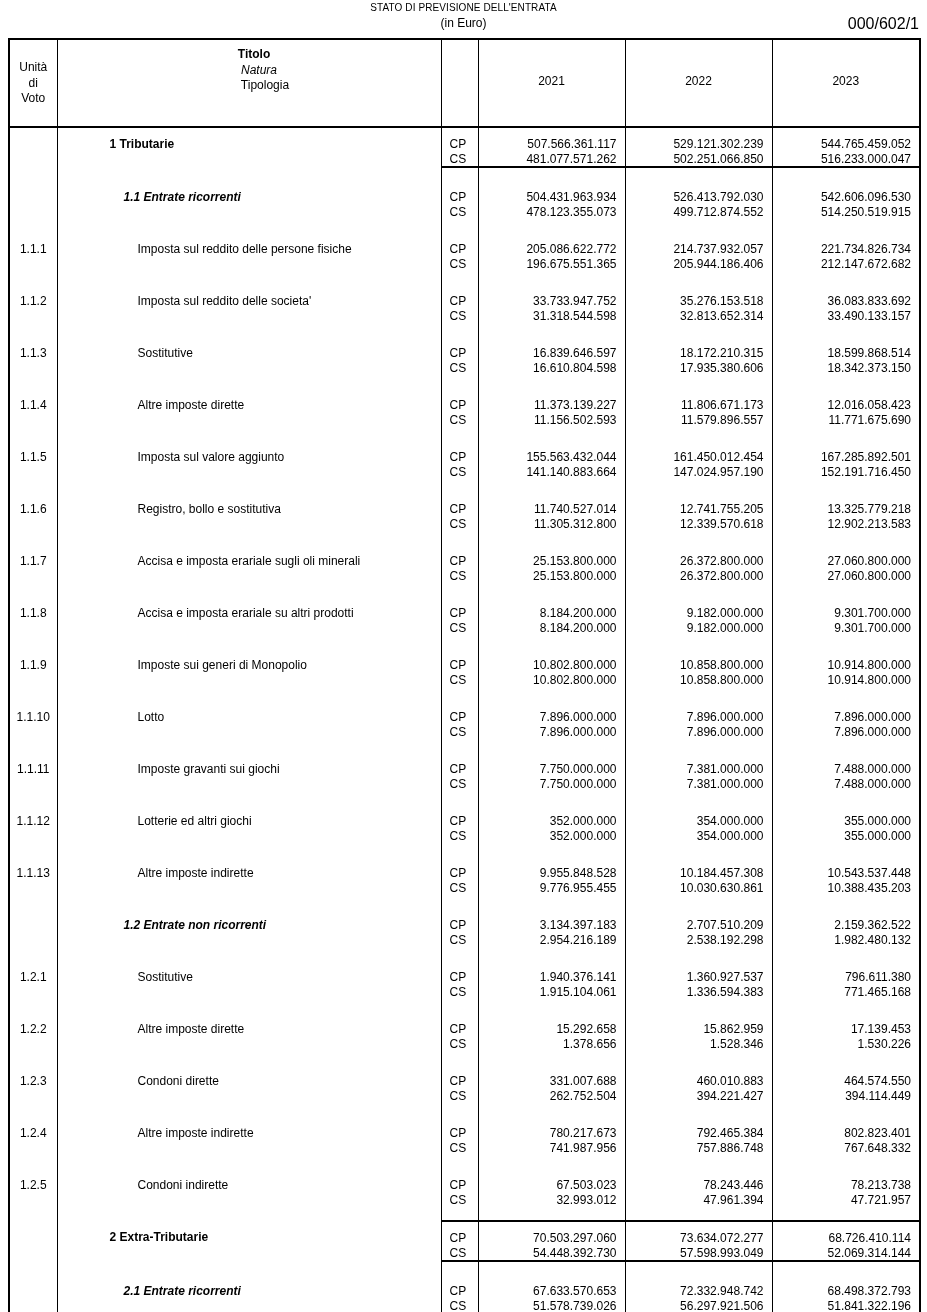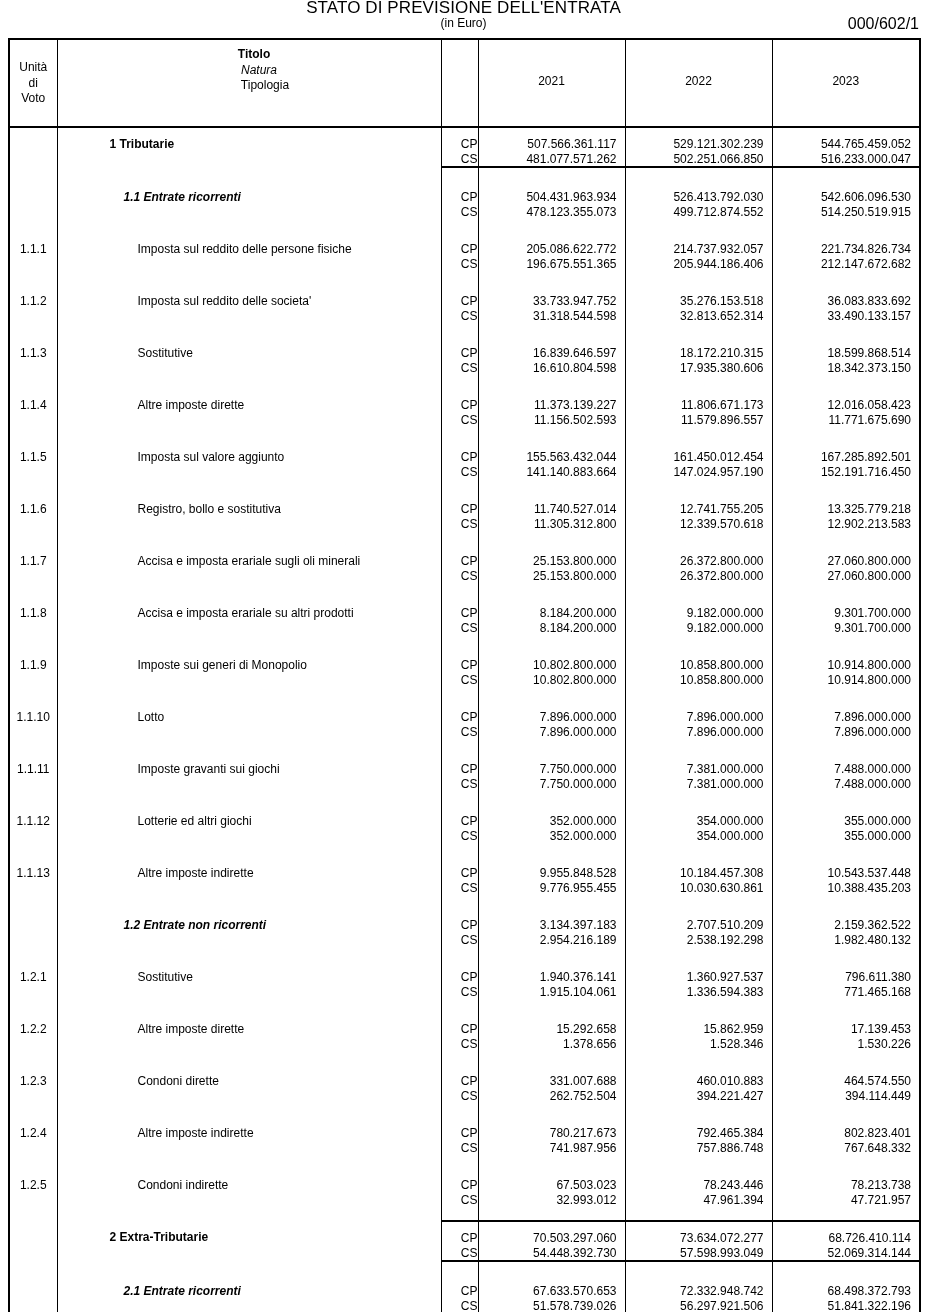--- a/index.html
+++ b/index.html
@@ -29,21 +29,21 @@
     top: 0;
     width: 927px;
     height: 34px;
   }
   .doc-title {
     position: absolute;
     left: 0;
     top: 0;
     width: 927px;
     text-align: center;
-    font-size: 17px;
+    font-size: 10px;
     letter-spacing: .1px;
     line-height: 16px;
   }
   .doc-subtitle {
     position: absolute;
     left: 0;
     top: 16px;
     width: 927px;
     text-align: center;
     font-size: 12px;
@@ -144,21 +144,21 @@
   }
   td.d .lbl { display: inline-block; }
 
   
   .lvl-title   { padding-left: 52px; font-weight: bold; }
   .lvl-nature  { padding-left: 66px; font-weight: bold; font-style: italic; }
   .lvl-type    { padding-left: 80px; }
 
   td.t {
     border-right: 1.6px solid #000;
-    text-align: right;
+    text-align: left;
     font-size: 12px;
     line-height: 14.5px;
     padding: 9px 0 0 8px !important;
     margin-left: 28px;
   }
   td.t .cp, td.t .cs { display: block; }
 
   td.v {
     border-right: 1.6px solid #000;
     text-align: right;

